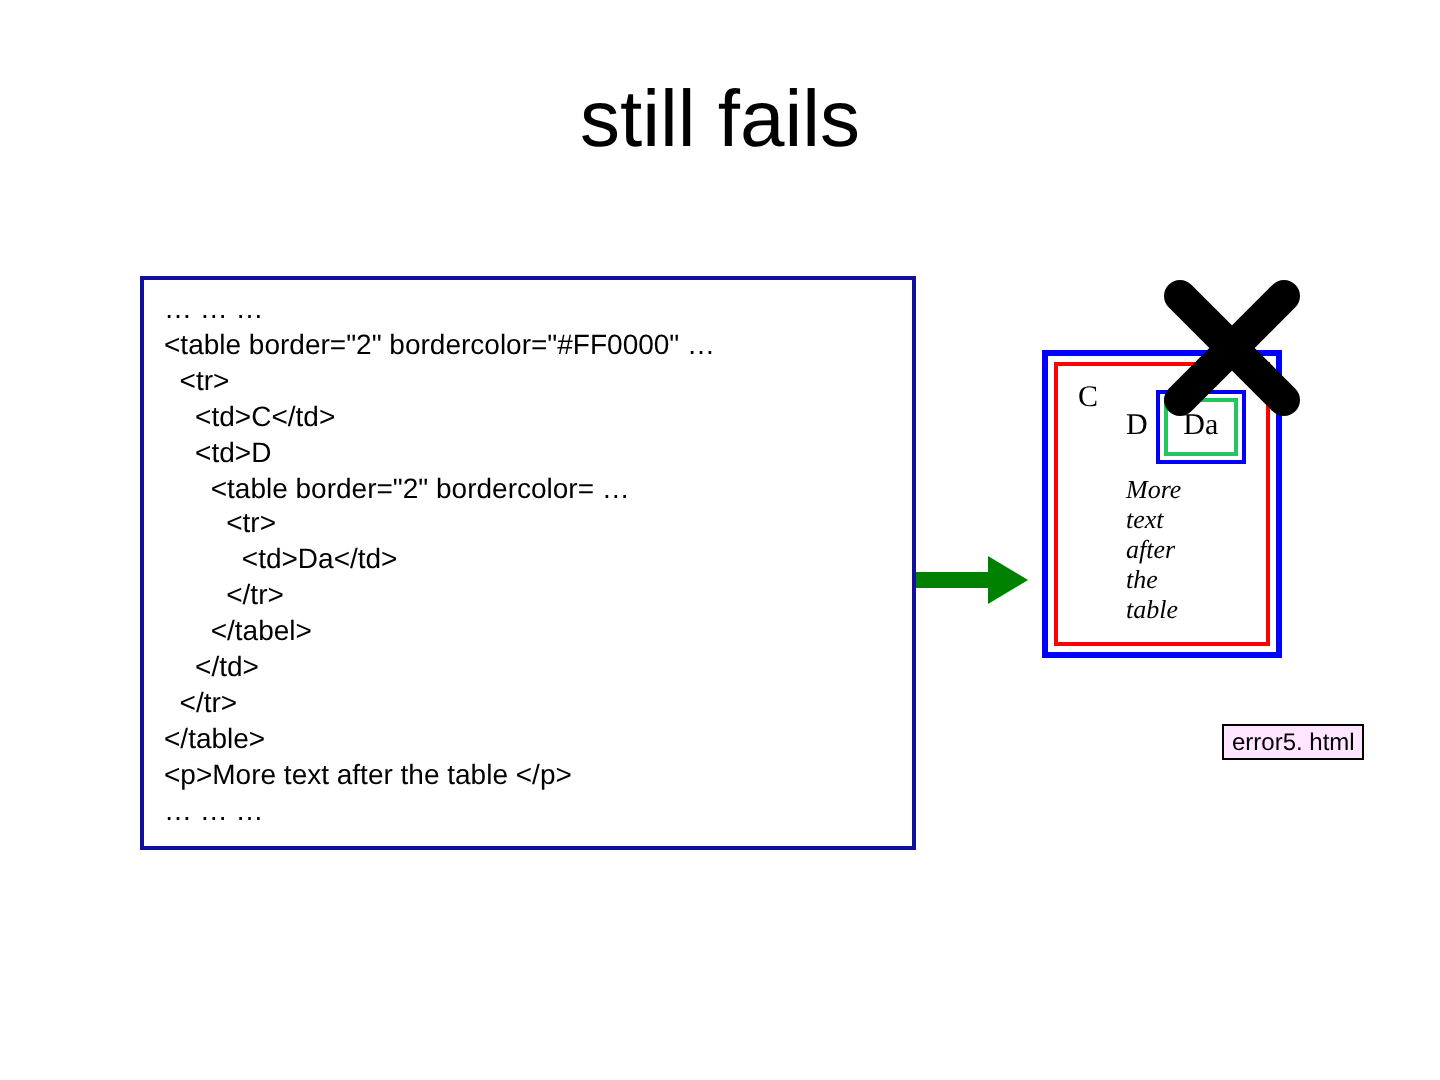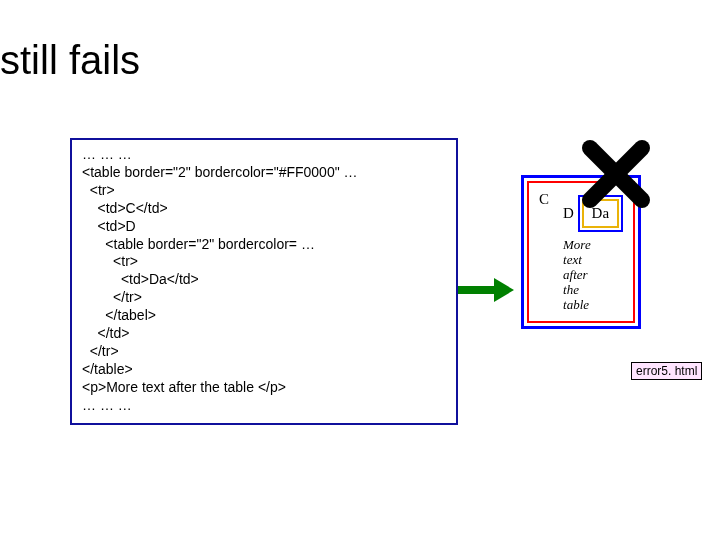--- a/index.html
+++ b/index.html
@@ -14,21 +14,21 @@
   .slide {
     position: relative;
     width: 720px;
     height: 540px;
   }
   .title {
     position: absolute;
     top: 38px;
     left: 0;
     width: 100%;
-    text-align: left;
+    text-align: center;
     font-size: 40px;
     color: #000;
   }
   .codebox {
     position: absolute;
     left: 70px;
     top: 138px;
     width: 364px;
     border: 2px solid #10109c;
     padding: 6px 10px 8px 10px;
@@ -68,41 +68,41 @@
   .cell-c {
     padding-top: 48px;
   }
   .inner-wrap {
     border: 2px solid #0000ff;
     padding: 2px;
     display: inline-block;
     margin-top: 4px;
   }
   .inner-wrap2 {
-    border: 2px solid #eab308;
+    border: 2px solid #22c55e;
     padding: 4px 8px;
     display: inline-block;
   }
   .more {
     font-family: "Times New Roman", serif;
     font-size: 13px;
     line-height: 1.15;
     margin-top: 6px;
     width: 42px;
     font-style: italic;
   }
   .cross {
     position: absolute;
     left: 580px;
     top: 138px;
   }
   .cross svg { display: block; }
   .fname {
     position: absolute;
-    left: 631px;
+    left: 611px;
     top: 362px;
     border: 1px solid #000;
     background: #ffe5ff;
     font-family: Arial, Helvetica, sans-serif;
     font-size: 12px;
     padding: 1px 4px;
   }
 </style>
 </head>
 <body>

